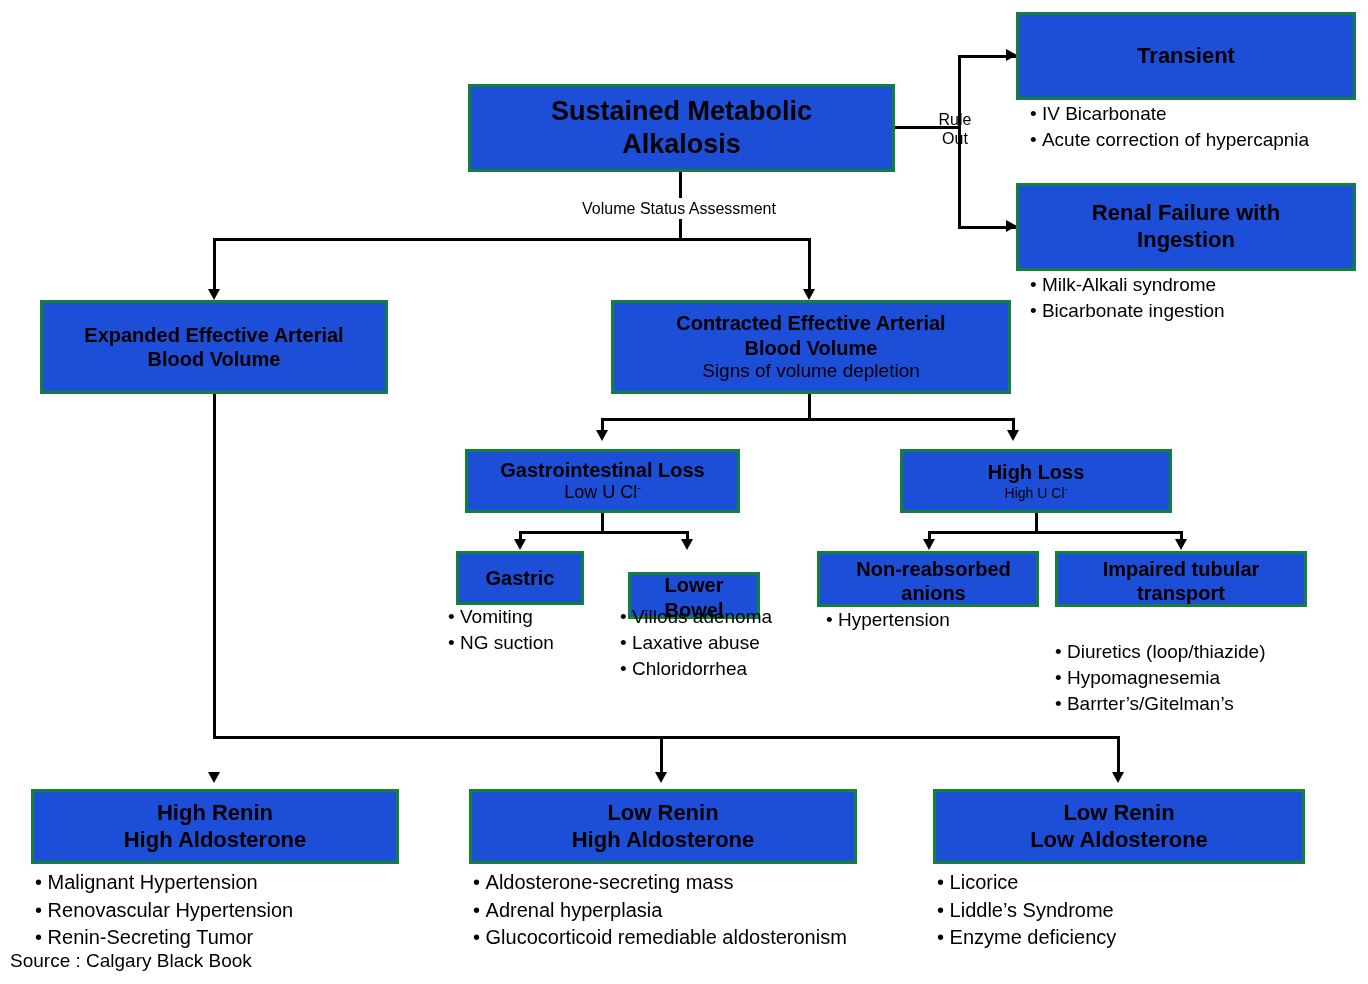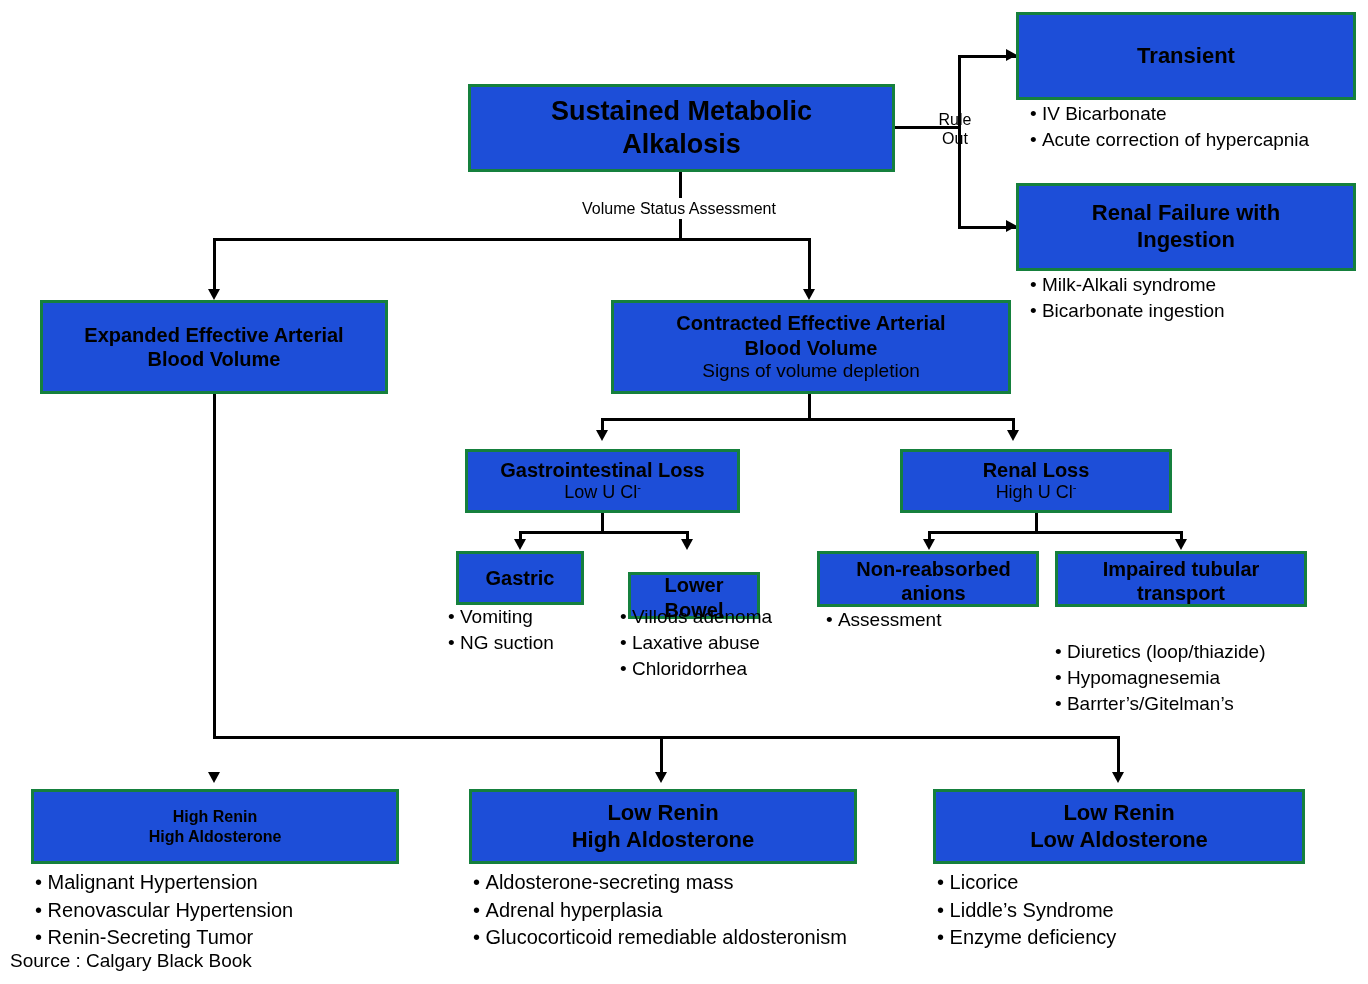--- a/index.html
+++ b/index.html
@@ -192,22 +192,22 @@
   </div>
 
   <div class="box" style="left:465px; top:449px; width:275px; height:64px; font-size:20px;">
     <div class="title">Gastrointestinal Loss</div>
     <div class="sub" style="font-size:18px;">
       <span>Low U Cl</span><sup class="chg">-</sup>
     </div>
   </div>
 
   <div class="box" style="left:900px; top:449px; width:272px; height:64px; font-size:20px;">
-    <div class="title">Renal Loss</div>
-    <div class="sub" style="font-size:18px;">
+    <div class="title">High Loss</div>
+    <div class="sub" style="font-size:14px;">
       <span>High U Cl</span><sup class="chg">-</sup>
     </div>
   </div>
 
   <div class="box" style="left:456px; top:551px; width:128px; height:54px; font-size:20px;">
     <div class="title">Gastric</div>
   </div>
   <div class="bullets" style="left:448px; top:604px; font-size:19px;">
     <div class="bullet">Vomiting</div>
     <div class="bullet">NG suction</div>
@@ -225,36 +225,36 @@
     <div class="bullet">Chloridorrhea</div>
   </div>
 
   <div class="box" style="left:817px; top:551px; width:222px; height:56px; font-size:20px; overflow:visible;padding-left:11px;">
     <div class="title" style="position:relative; top:2px;">
       <span>Non-reabsorbed</span><br>
       <span>anions</span>
     </div>
   </div>
   <div class="bullets" style="left:826px; top:607px; font-size:19px;">
-    <div class="bullet">Assessment</div>
+    <div class="bullet">Hypertension</div>
   </div>
 
   <div class="box" style="left:1055px; top:551px; width:252px; height:56px; font-size:20px; overflow:visible;">
     <div class="title" style="position:relative; top:2px;">
       <span>Impaired tubular</span><br>
       <span>transport</span>
     </div>
   </div>
   <div class="bullets" style="left:1055px; top:611px; font-size:19px;margin-top:28px;">
     <div class="bullet">Diuretics (loop/thiazide)</div>
     <div class="bullet">Hypomagnesemia</div>
     <div class="bullet">Barrter’s/Gitelman’s</div>
   </div>
 
-  <div class="box" style="left:31px; top:789px; width:368px; height:75px; font-size:16px;">
+  <div class="box" style="left:31px; top:789px; width:368px; height:75px; font-size:22px;">
     <div class="title">
       <span>High Renin</span><br>
       <span>High Aldosterone</span>
     </div>
   </div>
   <div class="bullets" style="left:35px; top:869px; font-size:20px;">
     <div class="bullet">Malignant Hypertension</div>
     <div class="bullet">Renovascular Hypertension</div>
     <div class="bullet">Renin-Secreting Tumor</div>
   </div>

